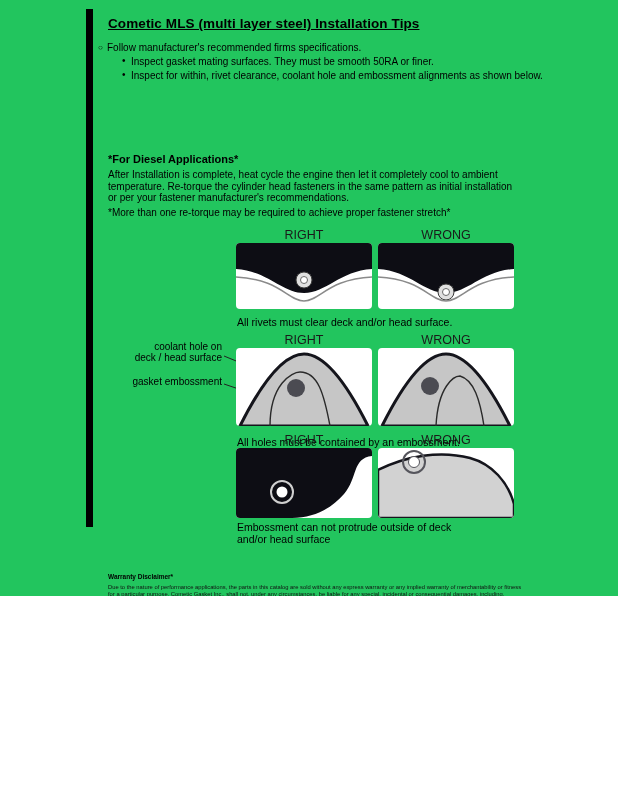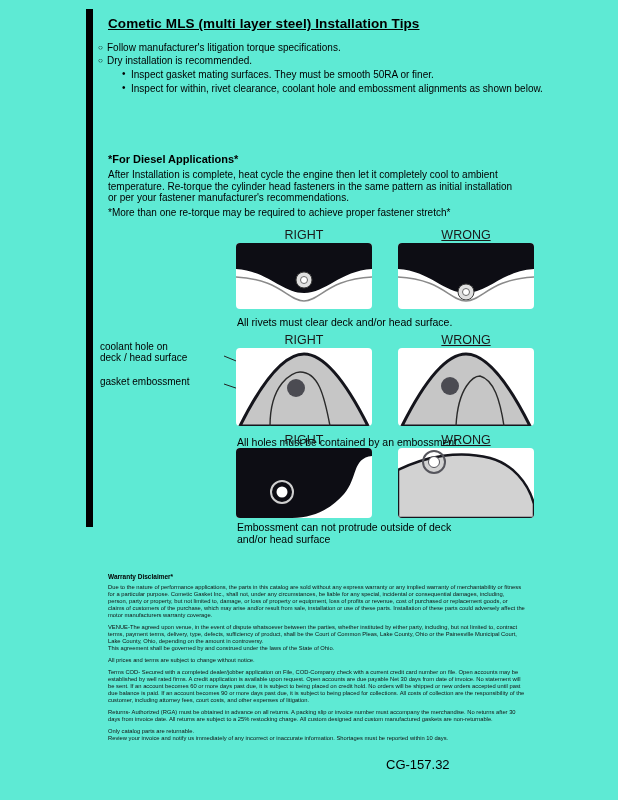--- a/index.html
+++ b/index.html
@@ -2,21 +2,21 @@
 <html><head>
 <meta charset="utf-8">
 <style>
   * { margin:0; padding:0; box-sizing:border-box; }
   html,body { background:#ffffff; }
   body {
     width:618px; height:800px;
     font-family:"Liberation Sans", sans-serif;
     color:#000;
   }
-  .page { position:relative; width:618px; height:800px; background:#5eead4; overflow:hidden; }
+  .page { position:relative; width:618px; height:596px; background:#22c55e; overflow:hidden; }
 
   .leftbar { position:absolute; left:86px; top:9px; width:7px; height:518px; background:#000; }
 
   .title {
     position:absolute; left:108px; top:16px;
     font-size:13.5px; font-weight:bold; text-decoration:underline;
     letter-spacing:0.1px;
   }
 
   .tips { position:absolute; left:98px; top:41px; font-size:10px; width:470px; }
@@ -25,34 +25,34 @@
   .mk { display:inline-block; width:9px; font-size:8px; vertical-align:1px; }
   .mk.dot { font-size:10px; }
 
   .diesel-head { position:absolute; left:108px; top:117px; font-size:11px; font-weight:bold;margin-top:36px; }
   .para { position:absolute; left:108px; width:475px; font-size:10px; line-height:11.5px; white-space:pre-line; }
   .p1 { top:134px; }
   .p2 { top:169px; }
   .p3 { top:207px; }
 
   .dg-head { position:absolute; width:136px; text-align:center; font-size:12.5px; color:#1a1a1a; }
-  .c1 { left:236px; } .c2 { left:398px;text-decoration:underline; }
+  .c1 { left:236px; } .c2 { left:378px; }
   .h1 { top:228px; } .h2 { top:333px; } .h3 { top:433px; }
 
   .dg-panel { position:absolute; width:136px; border-radius:4px; overflow:hidden; line-height:0; }
   .r1 { top:243px; height:66px; }
   .r2 { top:348px; height:78px; }
   .r3 { top:448px; height:70px; }
 
   .dg-caption { position:absolute; left:237px; font-size:10.5px; white-space:pre-line; line-height:12px; }
   .cap1 { top:316px; }
   .cap2 { top:436px; }
   .cap3 { top:521px; }
 
-  .dg-label { position:absolute; font-size:10px; line-height:11px; white-space:pre-line; text-align:left; width:122px; }
+  .dg-label { position:absolute; font-size:10px; line-height:11px; white-space:pre-line; text-align:right; width:122px; }
   .lbl-coolant { left:100px; top:341px; }
   .lbl-emboss { left:100px; top:376px; }
   .r2-connectors { position:absolute; left:223px; top:348px; }
 
   .warranty { position:absolute; left:108px; top:573px; width:417px; }
   .warranty h3 { font-size:6.5px; font-weight:bold; margin-bottom:4px; }
   .warranty p { font-size:5.8px; line-height:7px; margin-bottom:5px; white-space:pre-line; color:#111; }
 
   .footer-code { position:absolute; left:386px; top:757px; font-size:13px; }
 </style>
@@ -60,24 +60,21 @@
 <body>
 
 <div class="page">
 
   <div class="leftbar"></div>
 
   <h1 class="title">Cometic MLS (multi layer steel) Installation Tips</h1>
 
   <div class="tips">
     <div class="tip-row">
-      <span class="mk">○</span><span>Follow manufacturer's litigation torque specifications.</span>
-    </div>
-    <div class="tip-row">
-      <span class="mk">○</span><span>Dry installation is recommended.</span>
+      <span class="mk">○</span><span>Follow manufacturer's recommended firms specifications.</span>
     </div>
     <div class="tip-row sub">
       <span class="mk dot">•</span><span>Inspect gasket mating surfaces.  They must be smooth 50RA or finer.</span>
     </div>
     <div class="tip-row sub">
       <span class="mk dot">•</span><span>Inspect for within, rivet clearance, coolant hole and embossment alignments as shown below.</span>
     </div>
   </div>
 
   <h2 class="diesel-head">*For Diesel Applications*</h2>

